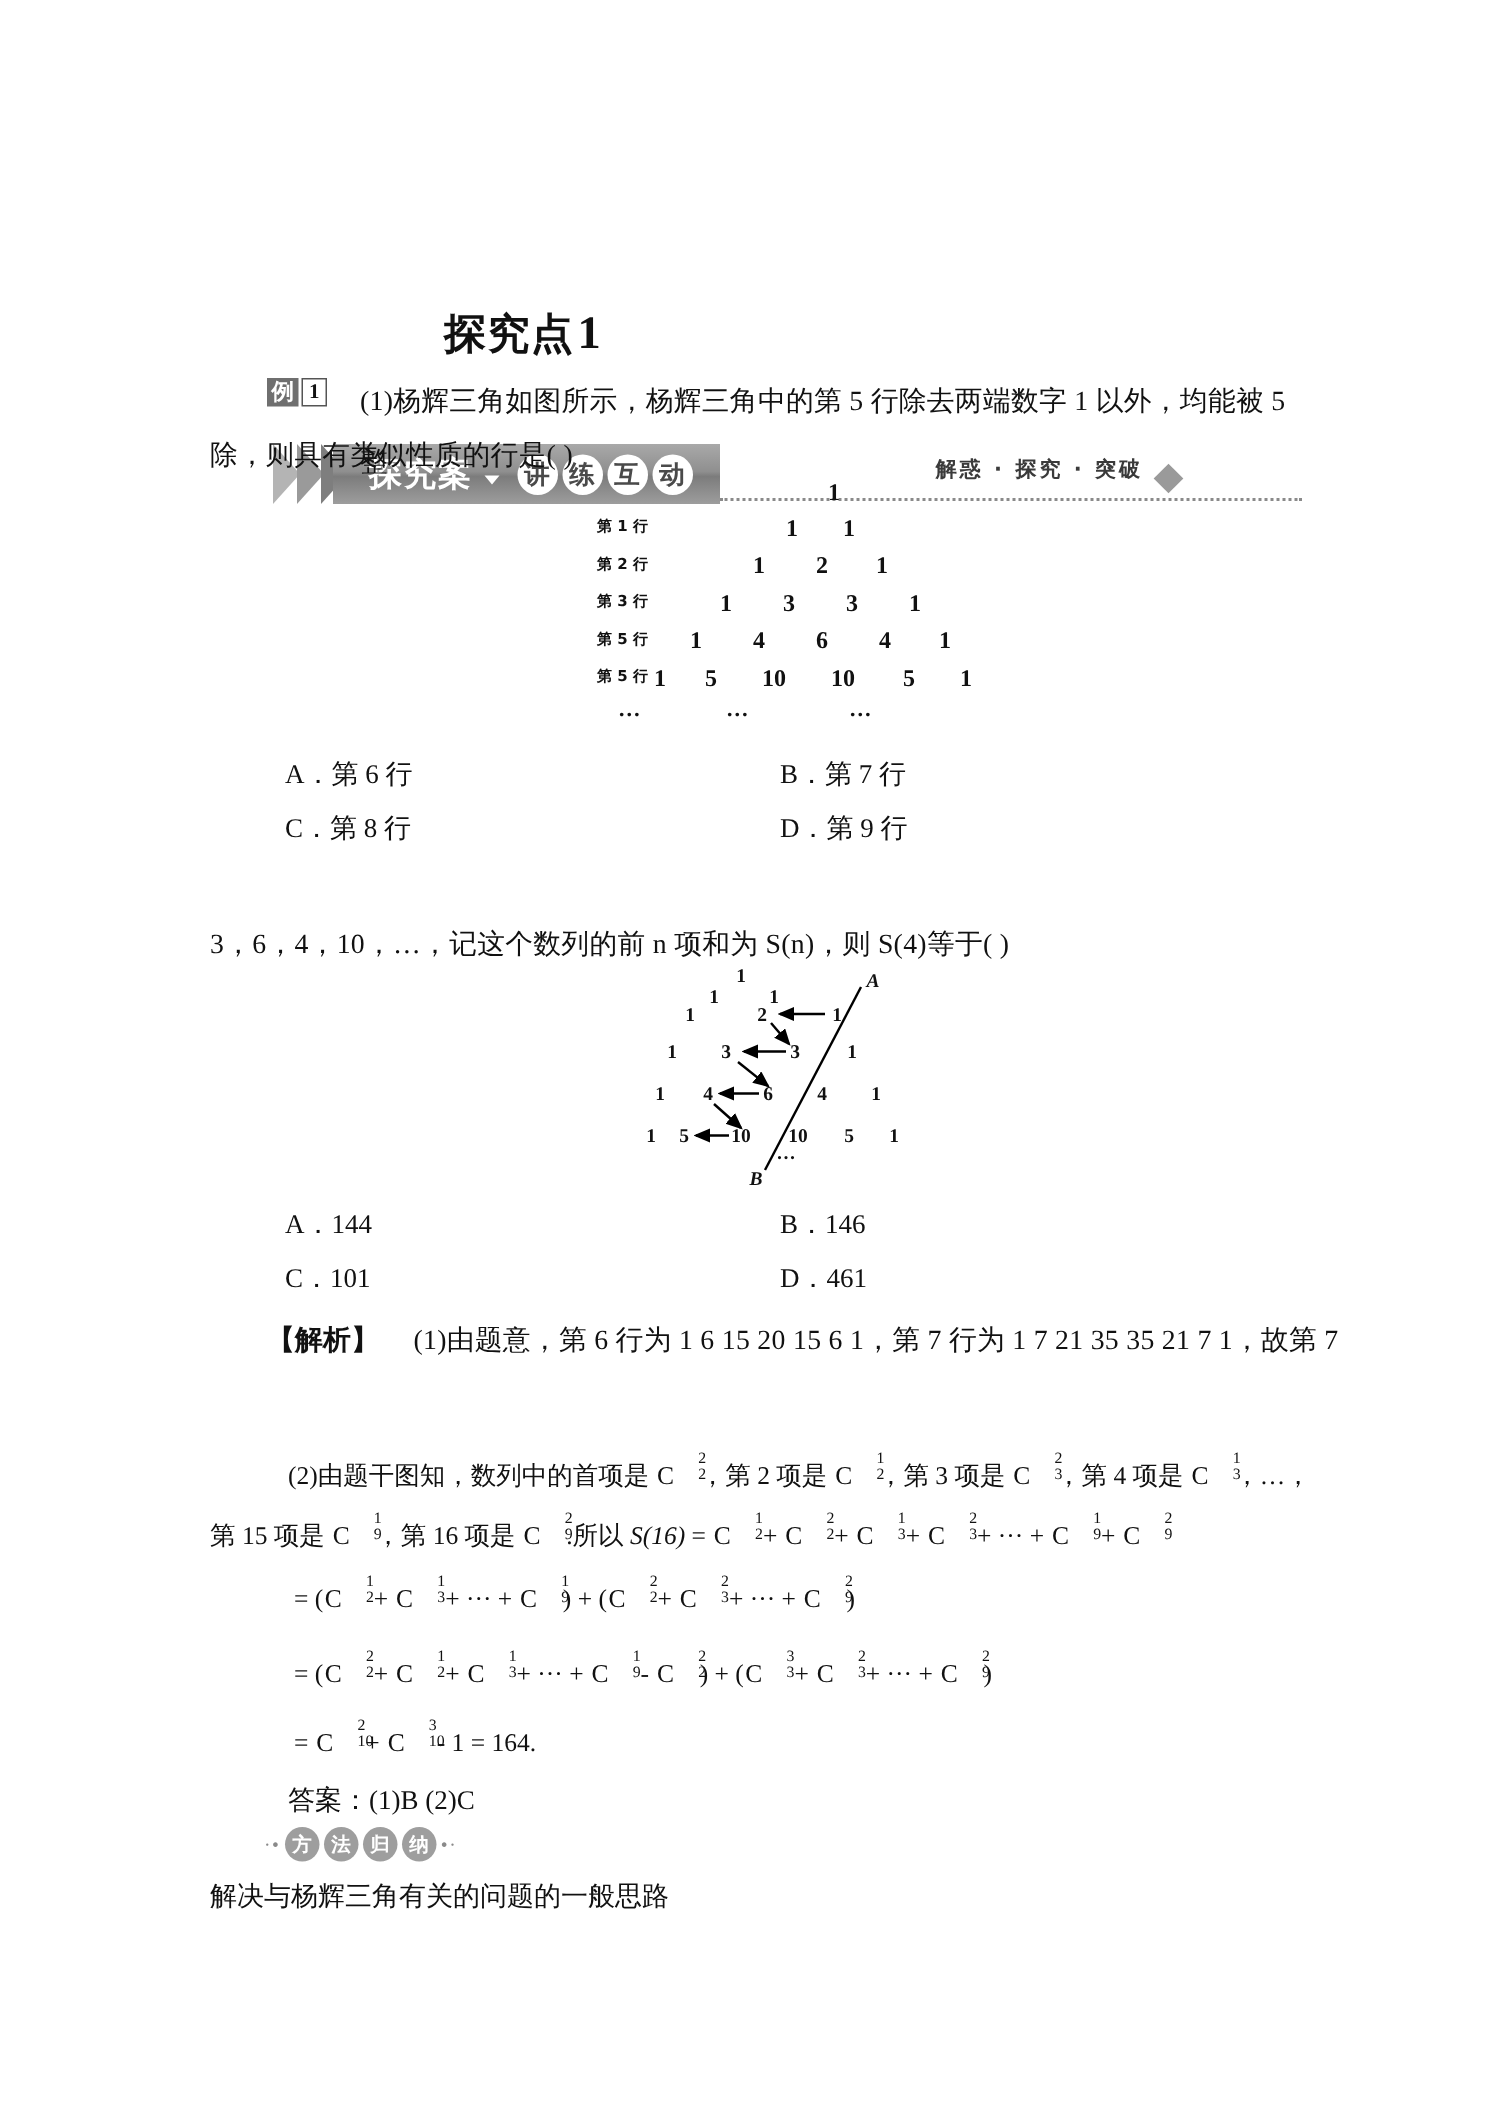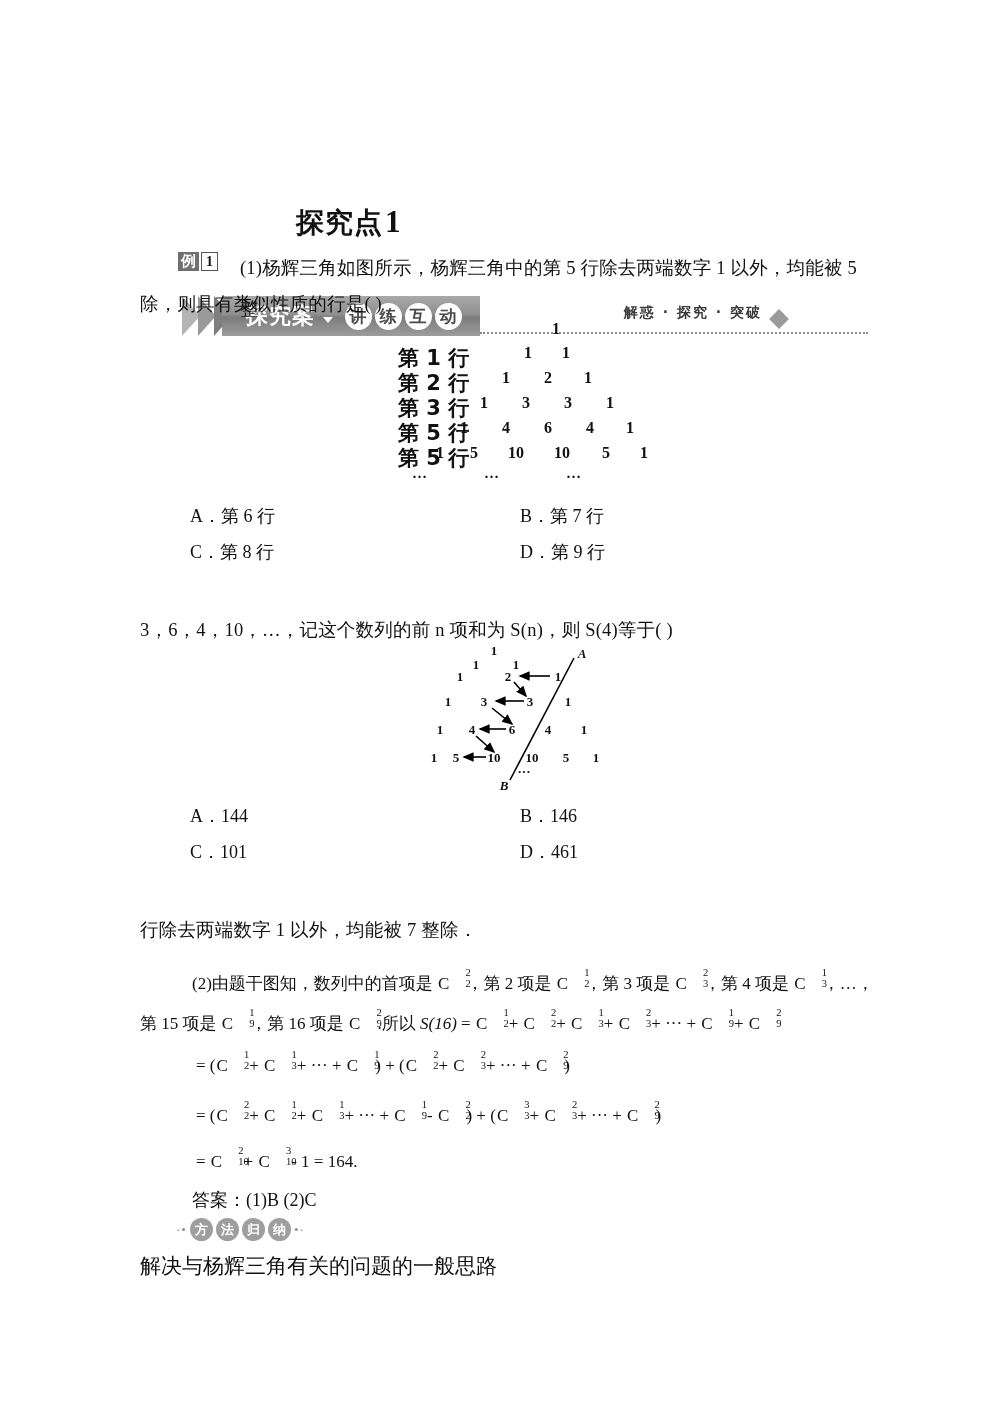--- a/index.html
+++ b/index.html
@@ -179,21 +179,21 @@
   .tri1 .row {
     position: relative;
     height: 25px;
     white-space: nowrap;
   }
   .tri1 .rl {
     position: absolute;
     left: 0; top: 0;
     width: 62px;
     font-weight: bold;
-    font-size: 21px;
+    font-size: 10px;
     font-family: "DejaVu Sans","Liberation Sans",sans-serif;
   }
   .tri1 .cells {
     position: absolute;
     left: 0; top: 0;
     width: 300px;
     height: 25px;
   }
   .tri1 .cells span {
     position: absolute;
@@ -295,21 +295,21 @@
     background: #9e9e9e;
     color: #ffffff;
     font-family: "DejaVu Sans","Liberation Sans",sans-serif;
     font-weight: bold;
     font-size: 13px;
   }
   .bottom-line {
     position: absolute;
     left: 140px; top: 1252px;
     font-family: "DejaVu Sans","Liberation Sans",sans-serif;
-    font-size: 21px;
+    font-size: 18px;
   }
 </style>
 </head>
 <body>
 
 <div class="page">
 
   <div class="header">
     <div class="hdr-chevrons">
       <span class="chev c1"></span>
@@ -481,21 +481,24 @@
   <div class="choice" style="left:520px; top:804px;">
     <span>B．</span><span>146</span>
   </div>
   <div class="choice" style="left:190px; top:840px;">
     <span>C．</span><span>101</span>
   </div>
   <div class="choice" style="left:520px; top:840px;">
     <span>D．</span><span>461</span>
   </div>
 
-  <div class="para" style="left:140px; top:910px; width:740px;">行除去两端数字 1 以外，均能被 7 整除．</div>
+  <div class="para" style="left:178px; top:874px; width:720px;">
+    <b>【解析】</b>
+    <span style="display:inline-block;width:18px;"></span><span>(1)由题意，第 6 行为 1 6 15 20 15 6 1，第 7 行为 1 7 21 35 35 21 7 1，故第 7</span>
+  </div>
 
   <div class="mline" style="left:192px; top:972px;">
     <span>(2)由题干图知，数列中的首项是</span>
     <span class="comb w2"><span class="base">C</span><span class="sup">2</span><span class="sub">2</span></span><span>，第 2 项是</span>
     <span class="comb w2"><span class="base">C</span><span class="sup">1</span><span class="sub">2</span></span><span>，第 3 项是</span>
     <span class="comb w2"><span class="base">C</span><span class="sup">2</span><span class="sub">3</span></span><span>，第 4 项是</span>
     <span class="comb w2"><span class="base">C</span><span class="sup">1</span><span class="sub">3</span></span><span>，…，</span>
   </div>
 
   <div class="mline" style="left:140px; top:1012px;">

